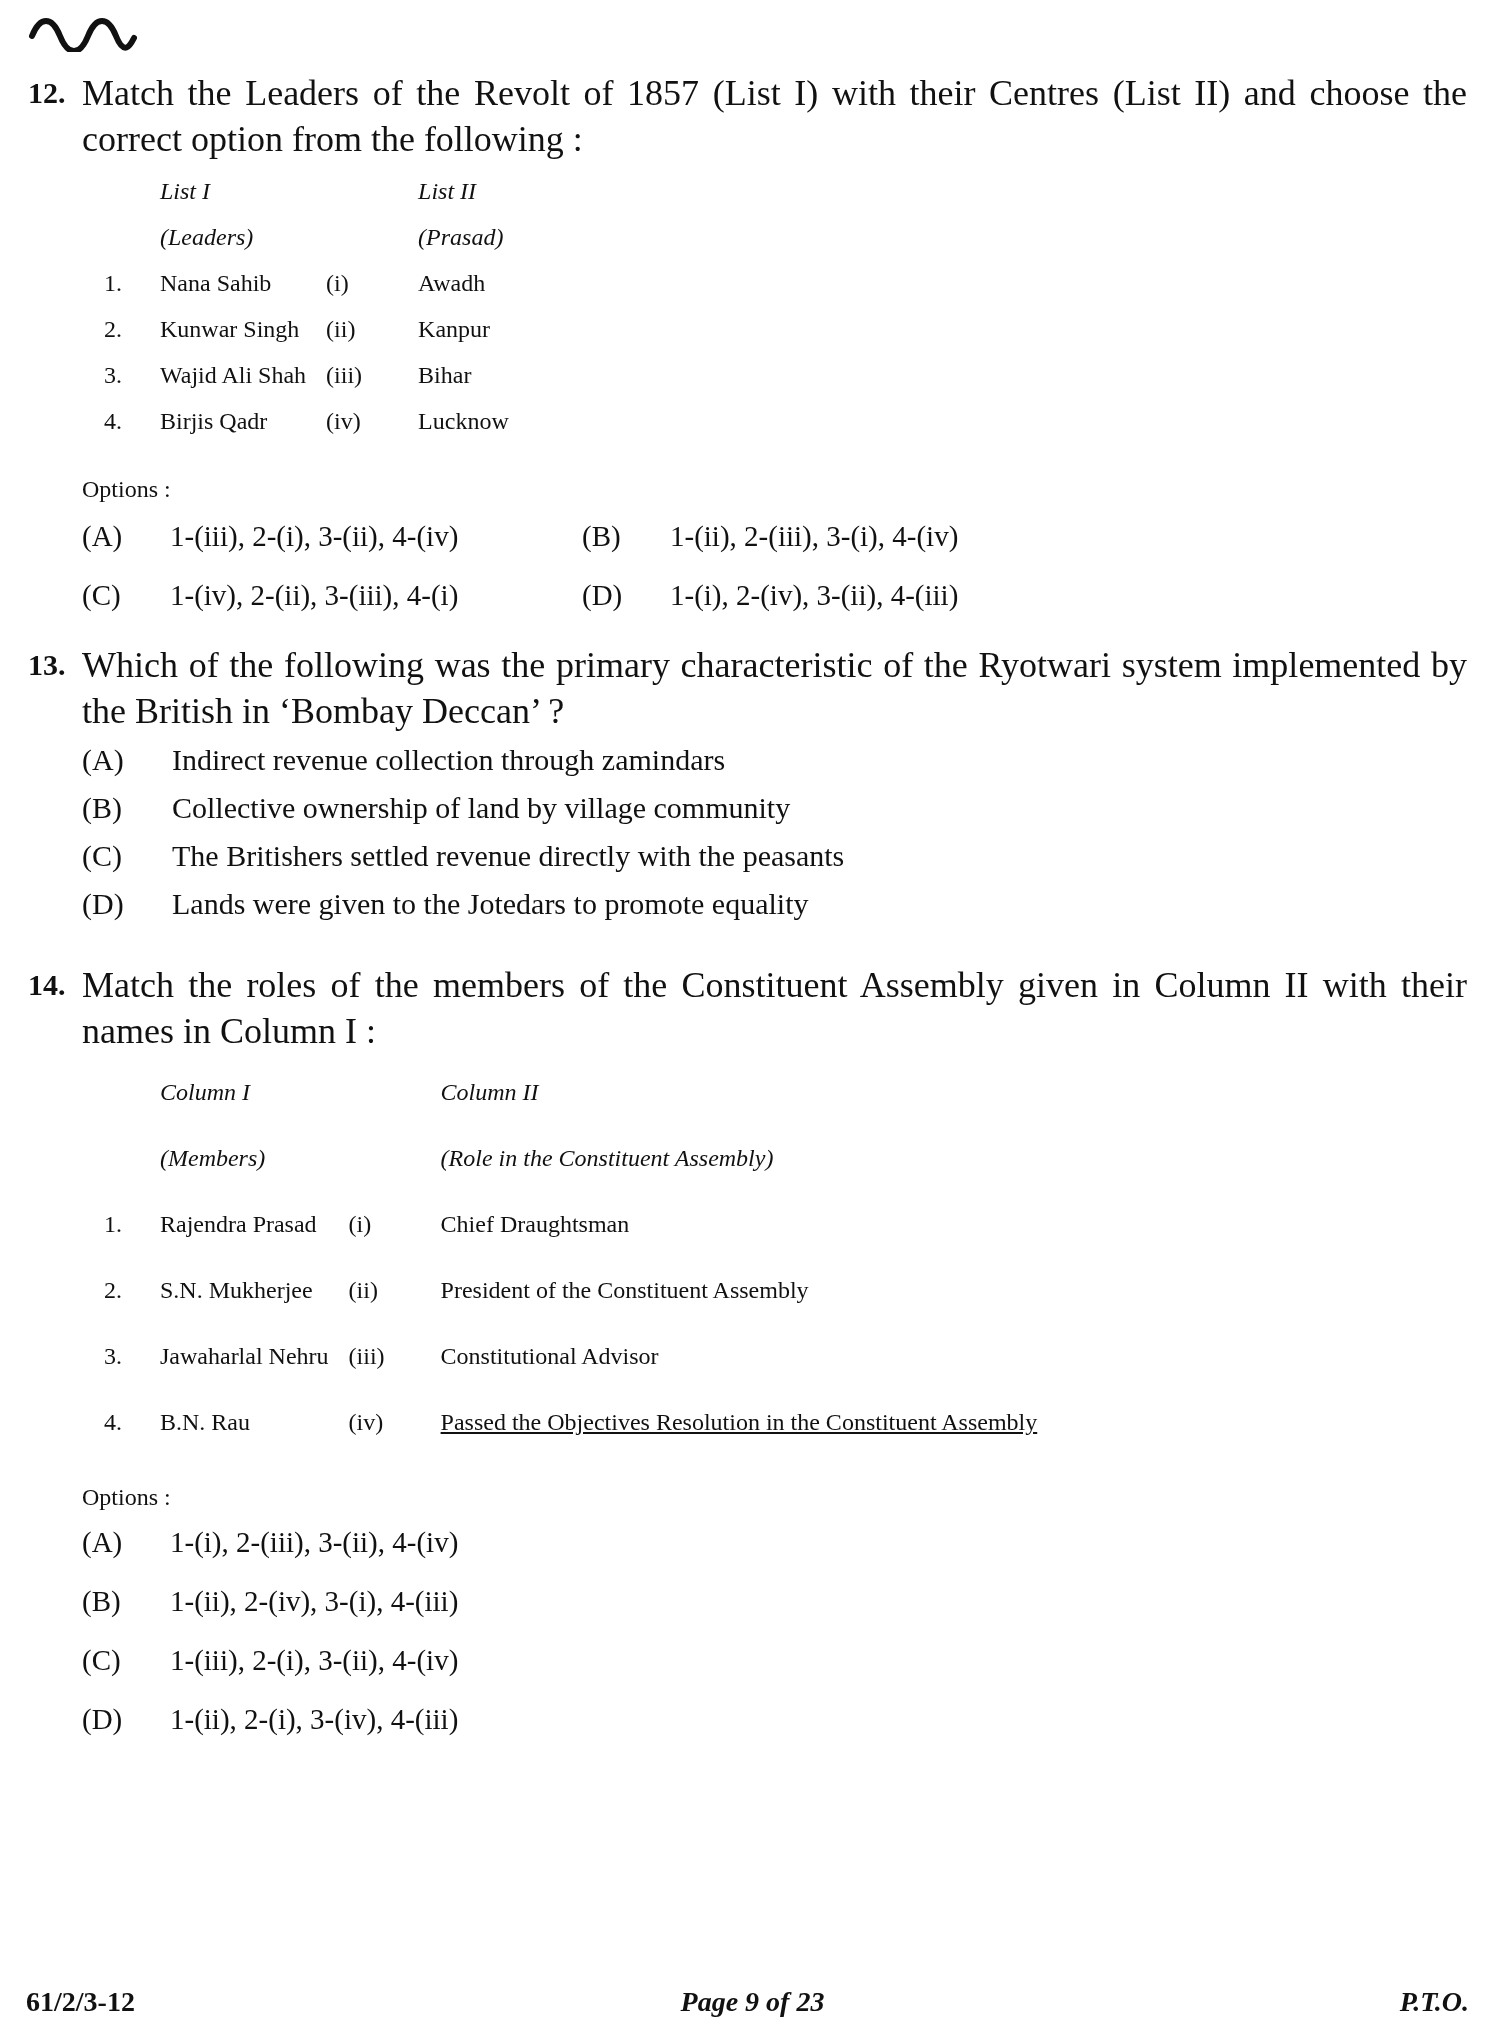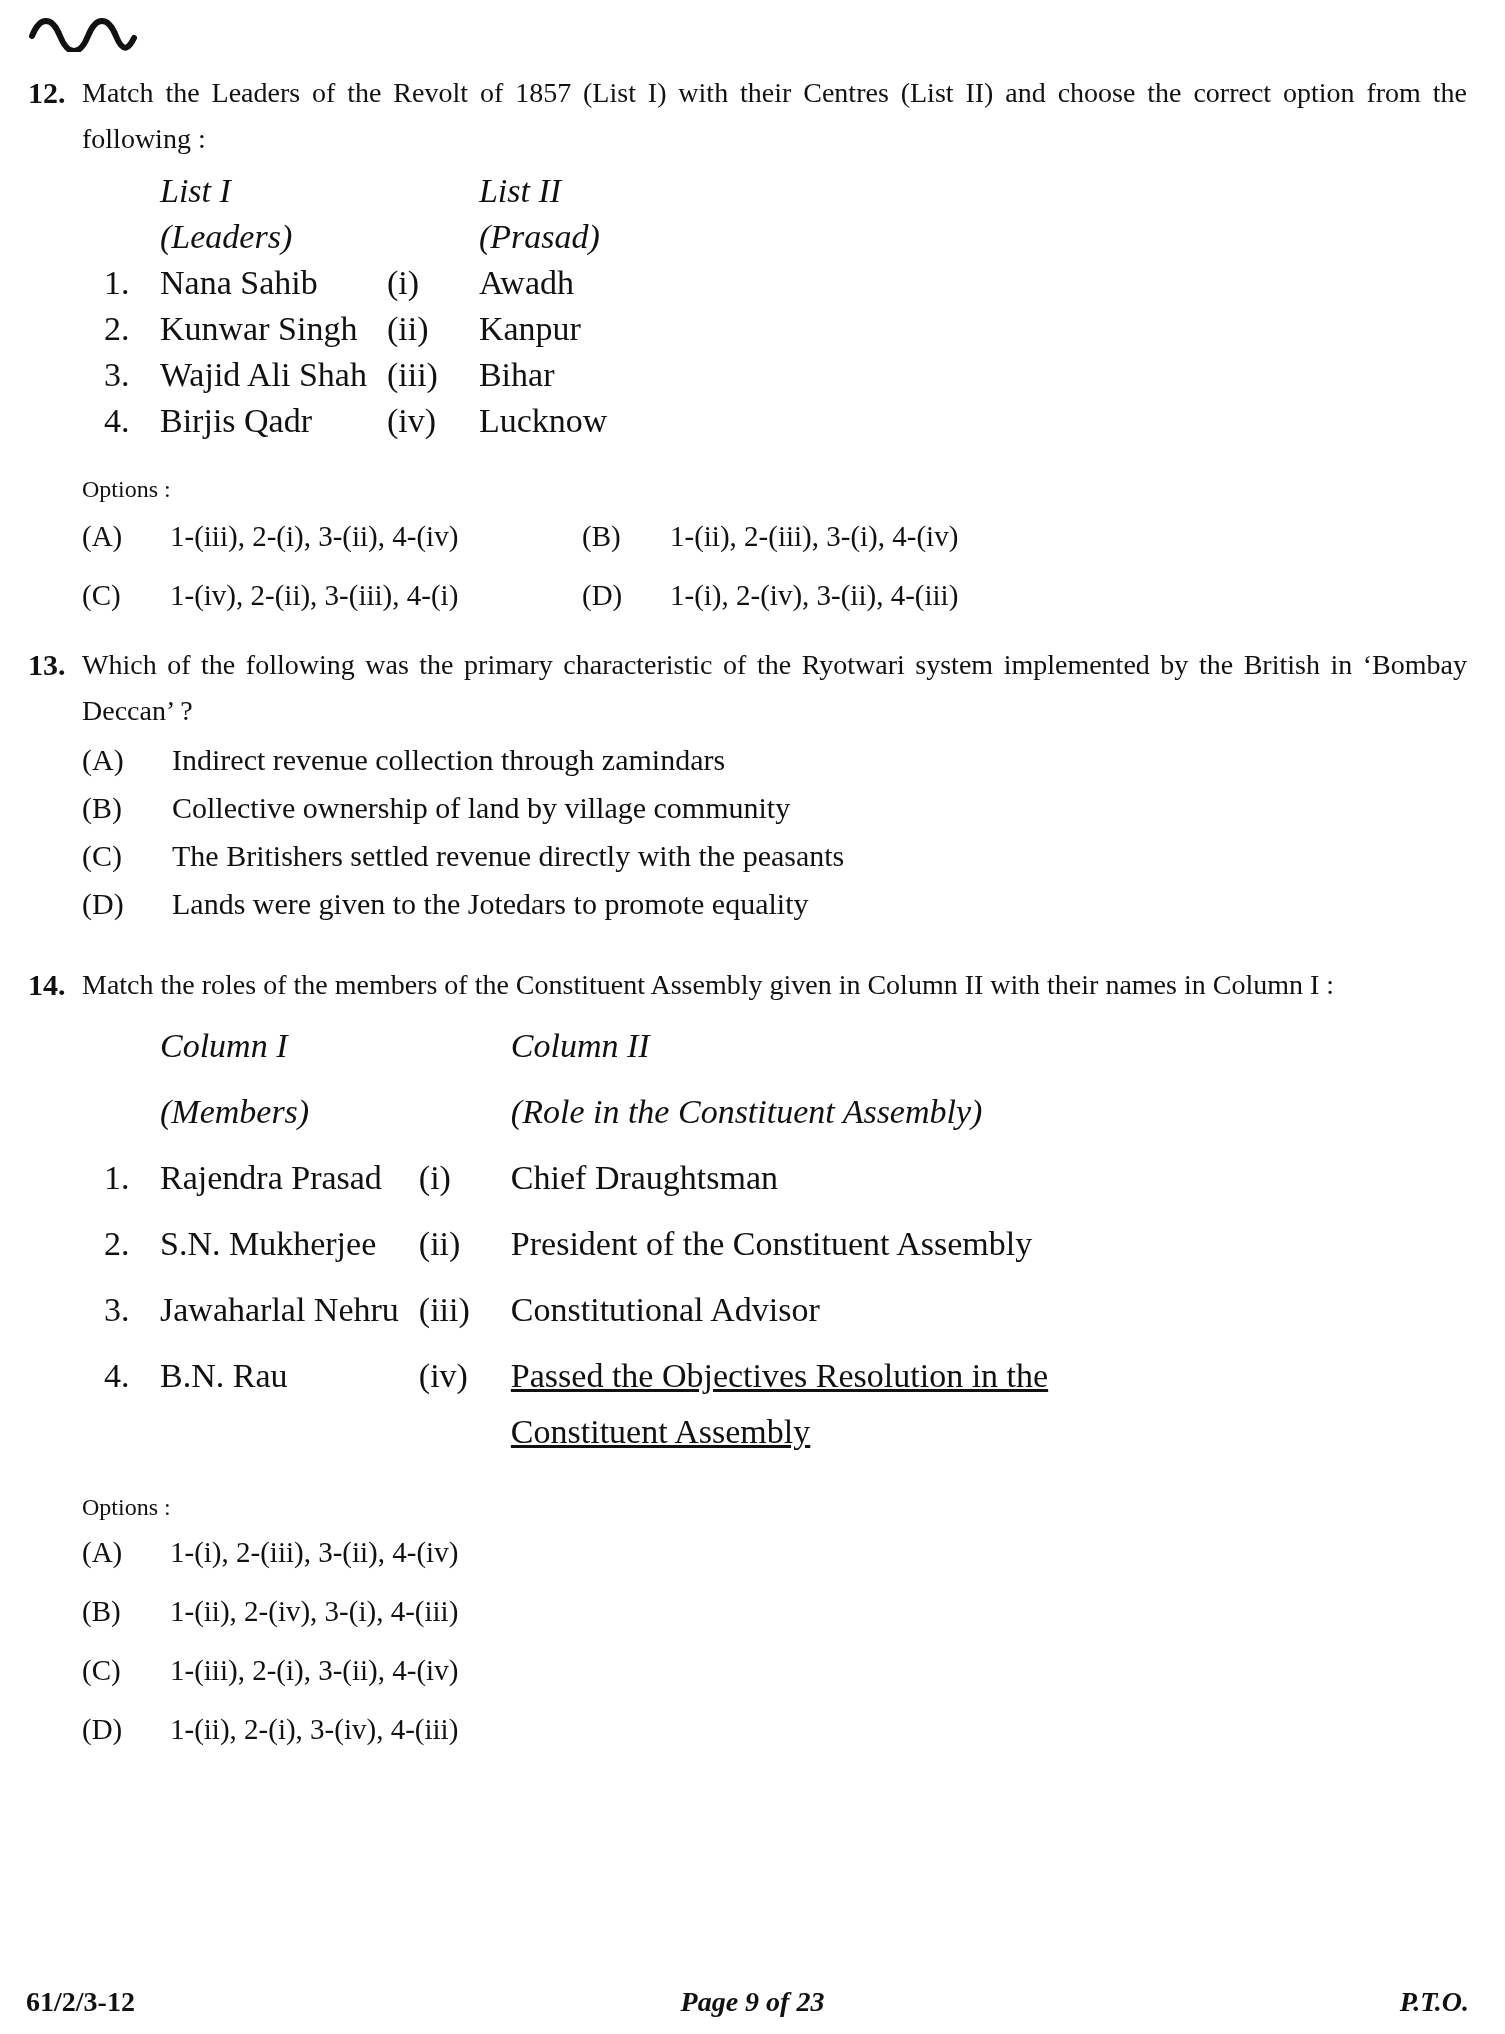--- a/index.html
+++ b/index.html
@@ -53,32 +53,32 @@
     box-sizing: border-box;
     font-weight: bold;
     font-size: 30px;
     line-height: 46px;
   }
   .qbody {
     flex: 1 1 auto;
     padding-right: 38px;
   }
   .stem {
-    font-size: 28px;
+    font-size: 36px;
     line-height: 46px;
     text-align: justify;
     text-justify: inter-word;
     margin: 0;
   }
 
   
   .match-table {
     border-collapse: collapse;
     margin-top: 6px;
-    font-size: 34px;
+    font-size: 24px;
   }
   .match-table td {
     vertical-align: top;
     padding: 0;
     line-height: 46px;
   }
   .col-head {
     font-style: italic;
   }
   .c-idx {

